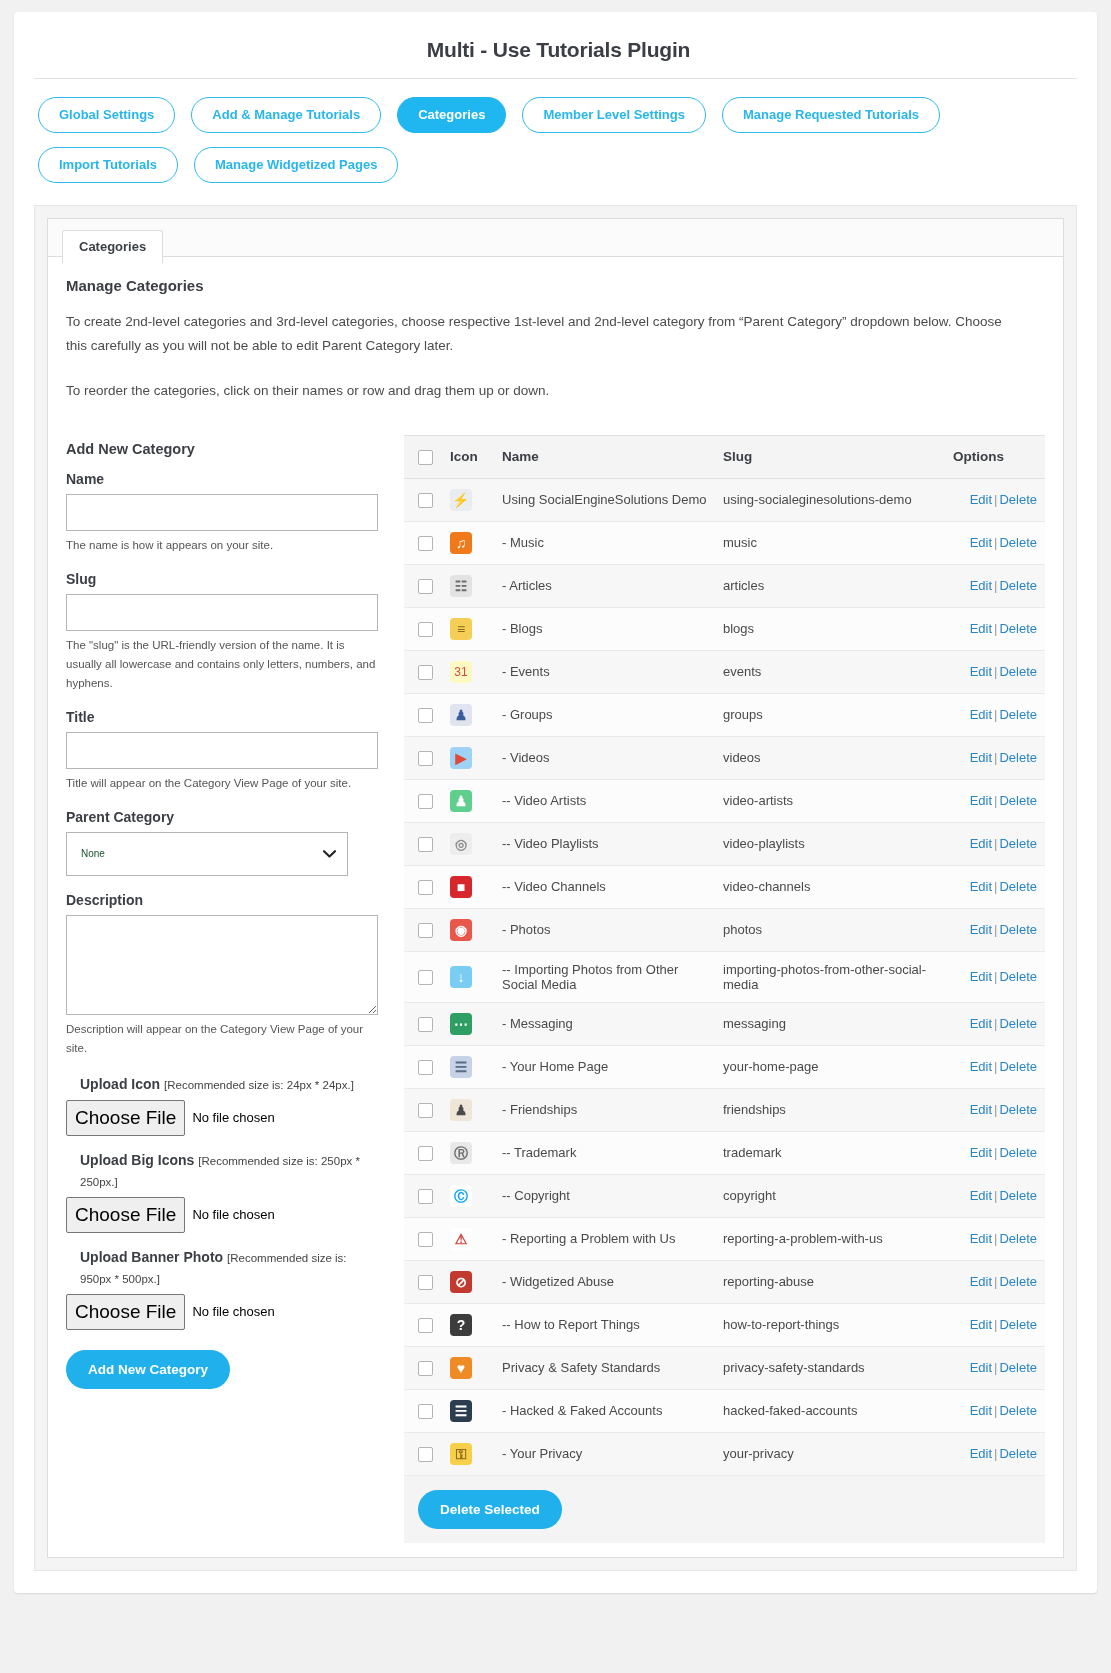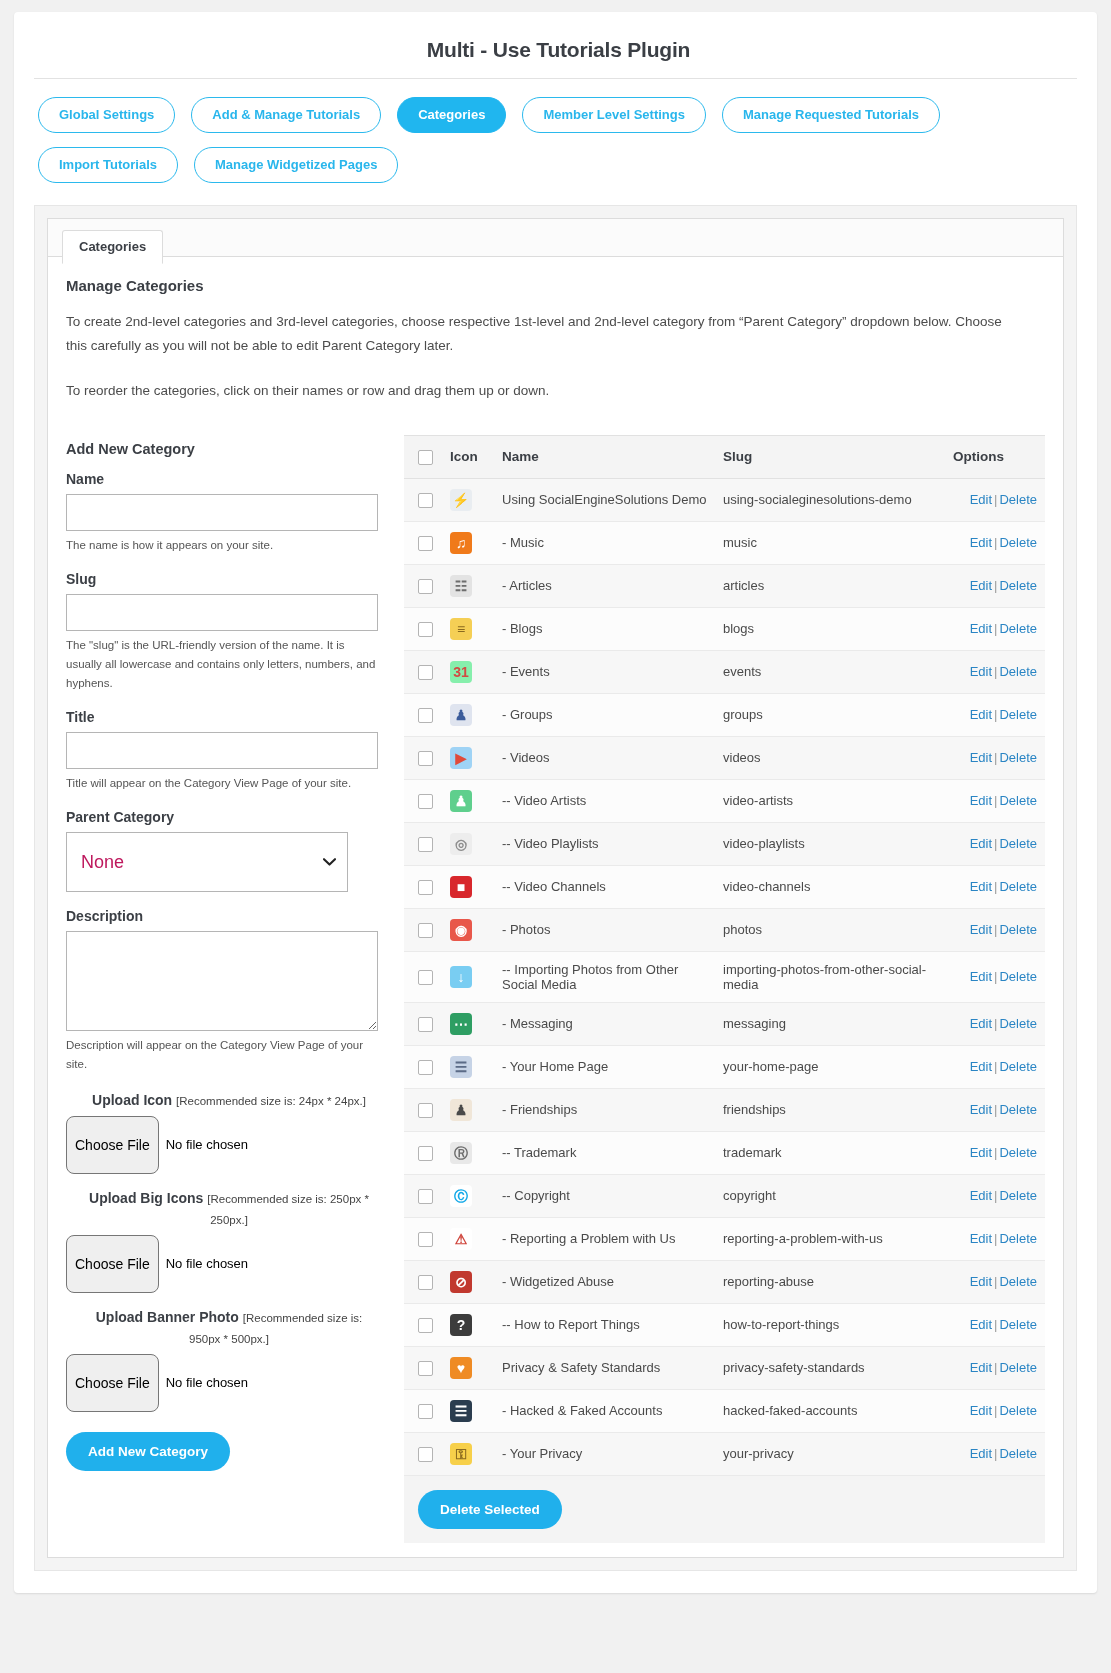--- a/index.html
+++ b/index.html
@@ -124,44 +124,44 @@
   input.text { height:37px; }
   textarea.ta { height:100px; resize:vertical; display:block; }
   .hint {
     font-size:11.5px;
     color:#555;
     line-height:1.65;
     margin:5px 0 16px 0;
   }
   .selwrap { position:relative; width:282px; margin-bottom:4px; }
   select.sel {
-    height:60px;
+    height:44px;
     padding:6px 30px 6px 14px;
-    font-size:18px;
-    color:#be185d;
+    font-size:10px;
+    color:#14532d;
     -webkit-appearance:none;
     appearance:none;
   }
   .selwrap .chev {
     position:absolute; right:12px; top:50%; transform:translateY(-50%);
     pointer-events:none; width:13px; height:8px;
   }
   .file-label {
     font-size:14px; font-weight:bold; color:#3b3f45;
-    margin:14px 0 5px 14px; line-height:1.5;text-align:center;
+    margin:14px 0 5px 14px; line-height:1.5;
   }
   .file-label .rec { font-weight:normal; font-size:11.5px; color:#444; }
   .file-row { display:flex; align-items:center; gap:7px; margin-bottom:2px; }
   .choose-btn {
     border:1px solid #767676;
     background:#efefef;
-    border-radius:8px;
-    font-size:14px;
+    border-radius:2px;
+    font-size:19px;
     color:#000;
-    padding:20px 8px;
+    padding:6px 8px;
     font-family:"Liberation Sans", sans-serif;
     cursor:pointer;
   }
   .no-file { font-size:13px; color:#000; }
   .blue-btn {
     display:inline-block;
     background:#20b0ec;
     color:#fff;
     border:none;
     border-radius:22px;
@@ -343,21 +343,21 @@
                     </tr>
                     <tr>
                       <td class="c-check"><input type="checkbox" class="cb" style=""></td>
                       <td class="c-icon"><span class="ico" style="background: rgb(245, 207, 85); color: rgb(138, 106, 31); border-radius: 4px; font-size: 14px; font-weight: bold;">≡</span></td>
                       <td class="c-name">- Blogs</td>
                       <td class="c-slug">blogs</td>
                       <td class="c-opt"><a class="lnk" href="#">Edit</a><span class="sep">|</span><a class="lnk" href="#">Delete</a></td>
                     </tr>
                     <tr>
                       <td class="c-check"><input type="checkbox" class="cb" style=""></td>
-                      <td class="c-icon"><span class="ico" style="background: #86efac; color: rgb(210, 74, 67); border-radius: 4px; font-size: 14px; font-weight: bold;">31</span></td>
+                      <td class="c-icon"><span class="ico" style="background: #fef9c3; color: rgb(210, 74, 67); border-radius: 4px; font-size: 12px; font-weight: normal;">31</span></td>
                       <td class="c-name">- Events</td>
                       <td class="c-slug">events</td>
                       <td class="c-opt"><a class="lnk" href="#">Edit</a><span class="sep">|</span><a class="lnk" href="#">Delete</a></td>
                     </tr>
                     <tr>
                       <td class="c-check"><input type="checkbox" class="cb" style=""></td>
                       <td class="c-icon"><span class="ico" style="background: rgb(223, 228, 239); color: rgb(59, 92, 155); border-radius: 4px; font-size: 14px; font-weight: bold;">♟</span></td>
                       <td class="c-name">- Groups</td>
                       <td class="c-slug">groups</td>
                       <td class="c-opt"><a class="lnk" href="#">Edit</a><span class="sep">|</span><a class="lnk" href="#">Delete</a></td>

